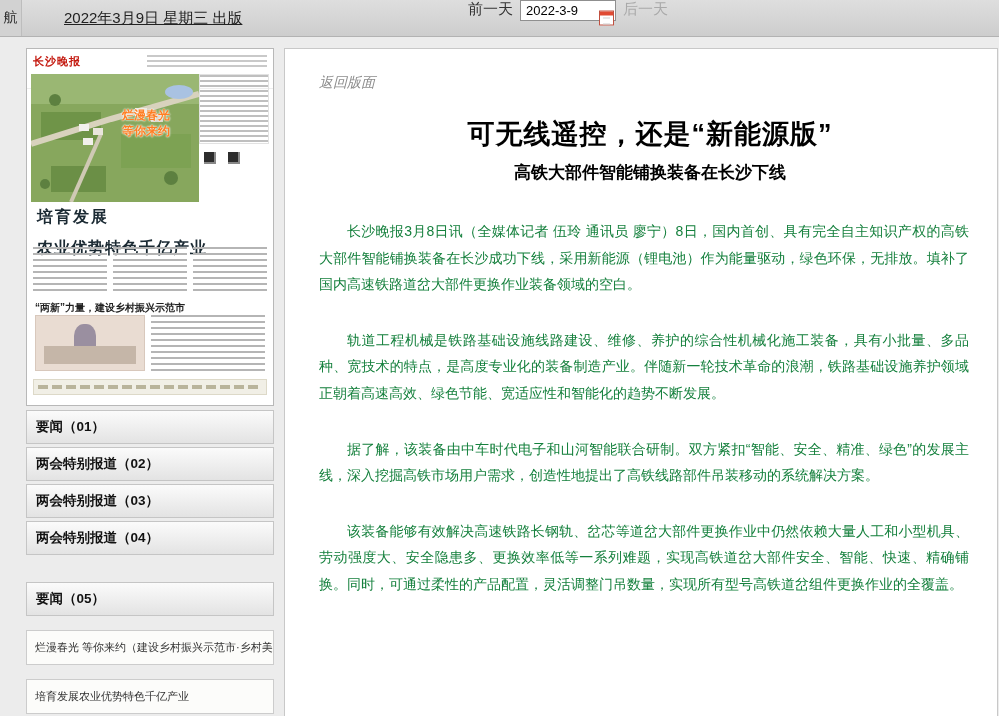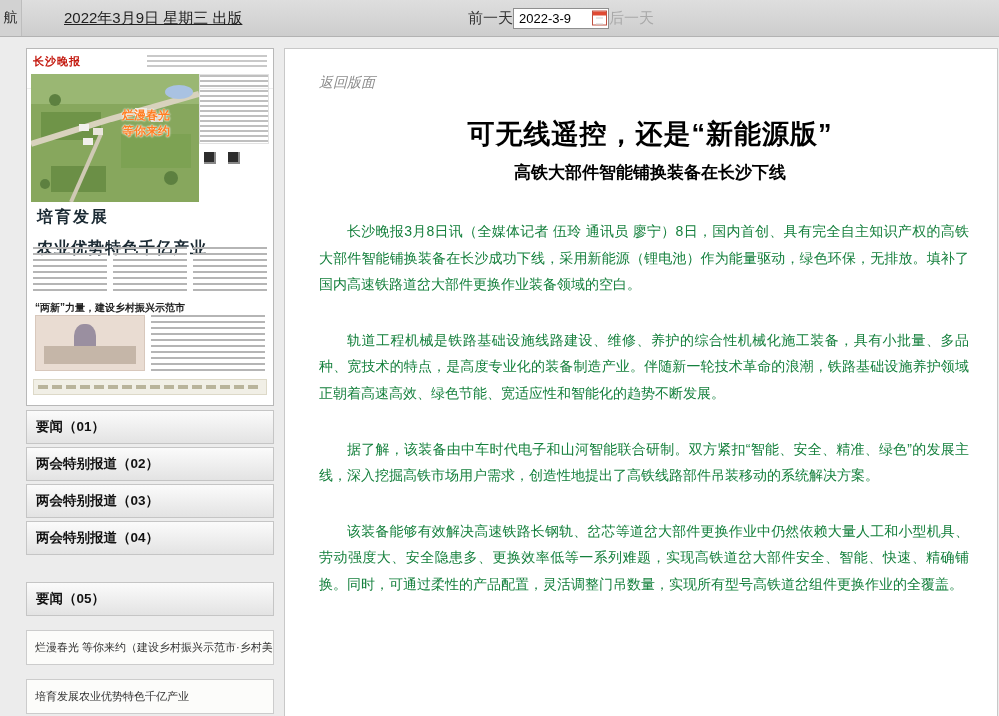--- a/index.html
+++ b/index.html
@@ -37,21 +37,21 @@
     font-size: 15px;
     color: #222;
     text-decoration: underline;
   }
   .date-controls {
     position: absolute;
     left: 468px;
     top: 0;
     height: 100%;
     display: flex;
-    align-items: center;
+    gap: 7px;
   }
   .prev-day { font-size: 15px; color: #333; cursor: pointer; text-decoration: none; }
   .next-day { font-size: 15px; color: #a9a9a9; cursor: default; text-decoration: none; }
   .date-wrap { position: relative; display: inline-block; }
   .date-wrap input {
     width: 96px;
     height: 21px;
     border: 1px solid #8f8f8f;
     background: #fff;
     font-size: 13px;

